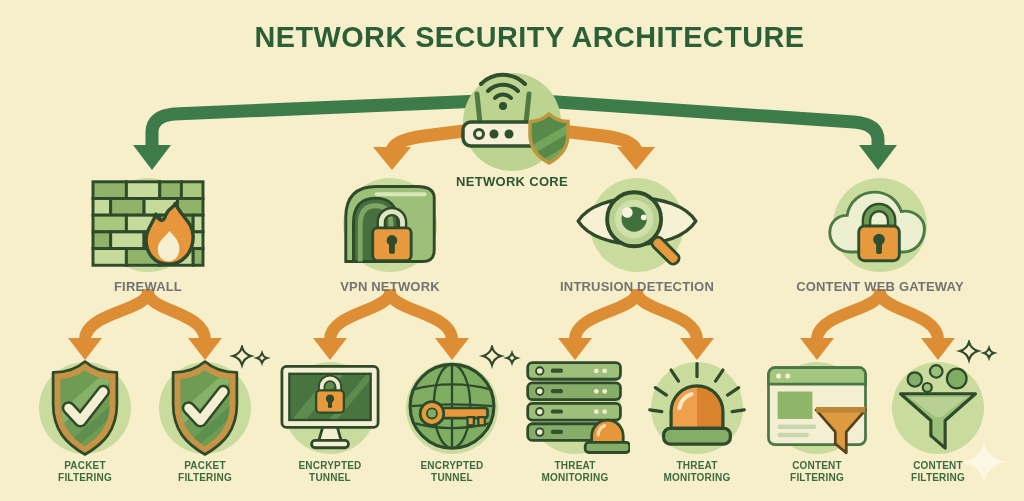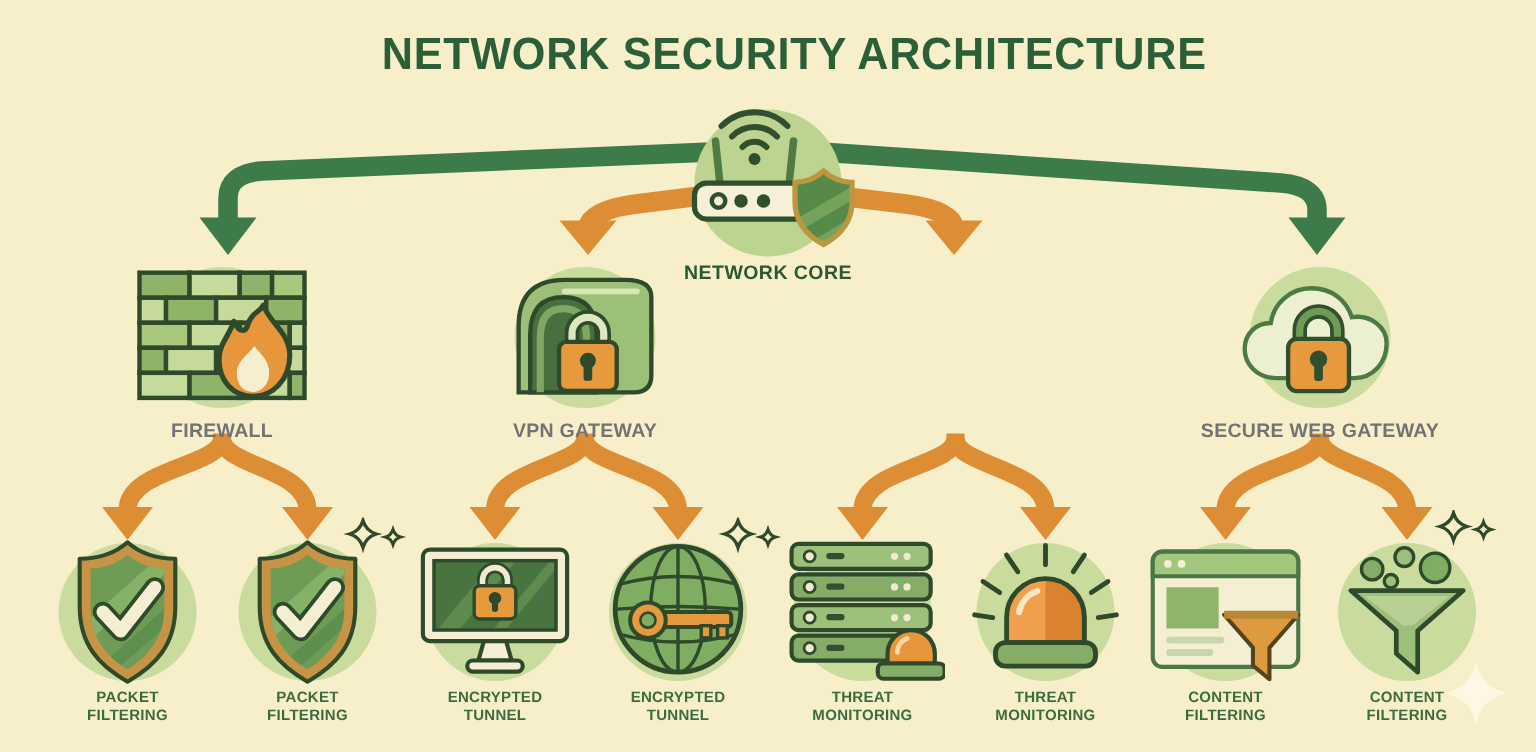--- a/index.html
+++ b/index.html
@@ -145,37 +145,52 @@
         <line x1="44" y1="20" x2="94" y2="20" stroke="#d8e6b8" stroke-width="4" stroke-linecap="round"></line>
         <path d="M20,90 V50 Q20,24 43,24 Q66,24 66,50 V90 Z" fill="#486f3e" stroke="#2e4a2b" stroke-width="3"></path>
         <path d="M27,90 V52 Q27,32 43,32 Q59,32 59,52 V90" fill="none" stroke="#7fa763" stroke-width="5"></path>
         <path d="M49,58 v-9 a11,11 0 0 1 22,0 v9" fill="none" stroke="#2e4a2b" stroke-width="10"></path>
         <path d="M49,58 v-9 a11,11 0 0 1 22,0 v9" fill="none" stroke="#dde7c0" stroke-width="5"></path>
         <rect x="40" y="55" width="40" height="34" rx="5" fill="#e79a3d" stroke="#2e4a2b" stroke-width="3"></rect>
         <circle cx="60" cy="68" r="5.5" fill="#2e4a2b"></circle>
         <rect x="57" y="70" width="6" height="12" rx="2" fill="#2e4a2b"></rect>
       </svg>
     </div>
-    <div class="branch-label">VPN GATEWAY</div>
-  </div>
-
+    <div class="branch-label">VPN NETWORK</div>
+  </div>
+
+  <div class="node" style="left:547px;top:178px;width:180px;">
+    <div class="bubble" style="width:94px;height:94px;">
+      <div class="circ" style="background:#c9dc9e;"></div>
+      <svg width="130" height="108" viewBox="0 0 134 112">
+        <path d="M6,52 C26,20 108,20 128,52 C108,84 26,84 6,52 Z" fill="#f6f0d4" stroke="#2e4a2b" stroke-width="3.5" stroke-linejoin="round"></path>
+        <circle cx="64" cy="50" r="28" fill="#b9d18f" stroke="#2e4a2b" stroke-width="4"></circle>
+        <circle cx="64" cy="50" r="20" fill="#cfe0ab"></circle>
+        <circle cx="64" cy="50" r="13" fill="#41703b"></circle>
+        <circle cx="57" cy="43" r="5.5" fill="#f8f4e0"></circle>
+        <circle cx="74" cy="48" r="3" fill="#f8f4e0"></circle>
+        <rect x="80" y="70" width="12" height="34" rx="5.5" transform="rotate(-45 86 72)" fill="#e79a3d" stroke="#2e4a2b" stroke-width="3"></rect>
+      </svg>
+    </div>
+    <div class="branch-label">INTRUSION DETECTION</div>
+  </div>
 
   <div class="node" style="left:790px;top:178px;width:180px;">
     <div class="bubble" style="width:94px;height:94px;">
       <div class="circ" style="background:#c9dc9e;"></div>
       <svg width="112" height="98" viewBox="0 0 116 100">
         <path d="M28,78 C14,78 6,68 6,58 C6,47 14,40 24,40 C26,26 38,16 52,16 C66,16 76,24 80,36 C92,34 104,42 104,54 C104,68 94,78 82,78 Z" fill="#ecefd0" stroke="#4c7a44" stroke-width="3"></path>
         <path d="M44,54 v-9 a13,13 0 0 1 26,0 v9" fill="none" stroke="#2f4f2e" stroke-width="10"></path>
         <path d="M44,54 v-9 a13,13 0 0 1 26,0 v9" fill="none" stroke="#6f9c55" stroke-width="5"></path>
         <rect x="36" y="51" width="42" height="36" rx="6" fill="#e79a3d" stroke="#2f4f2e" stroke-width="3"></rect>
         <circle cx="57" cy="65" r="6" fill="#2f4f2e"></circle>
         <rect x="54" y="67" width="6" height="13" rx="2" fill="#2f4f2e"></rect>
       </svg>
     </div>
-    <div class="branch-label">SECURE WEB GATEWAY</div>
+    <div class="branch-label">CONTENT WEB GATEWAY</div>
   </div>
 
   <div class="node" style="left:25px;top:362px;width:120px;">
     <div class="bubble" style="width:92px;height:92px;">
       <div class="circ" style="background:#c9dc9e;"></div>
       <svg width="92" height="102" viewBox="0 0 100 112">
         <path d="M50,5 C59,13 72,17 85,17 L85,52 C85,80 71,95 50,107 C29,95 15,80 15,52 L15,17 C28,17 41,13 50,5 Z" fill="#c79445" stroke="#2e4a2b" stroke-width="3" stroke-linejoin="round"></path>
         <clipPath id="sh1">
             <path d="M50,14 C57,20 67,24 77,24 L77,52 C77,75 66,88 50,98 C34,88 23,75 23,52 L23,24 C33,24 43,20 50,14 Z"></path>
           </clipPath>

